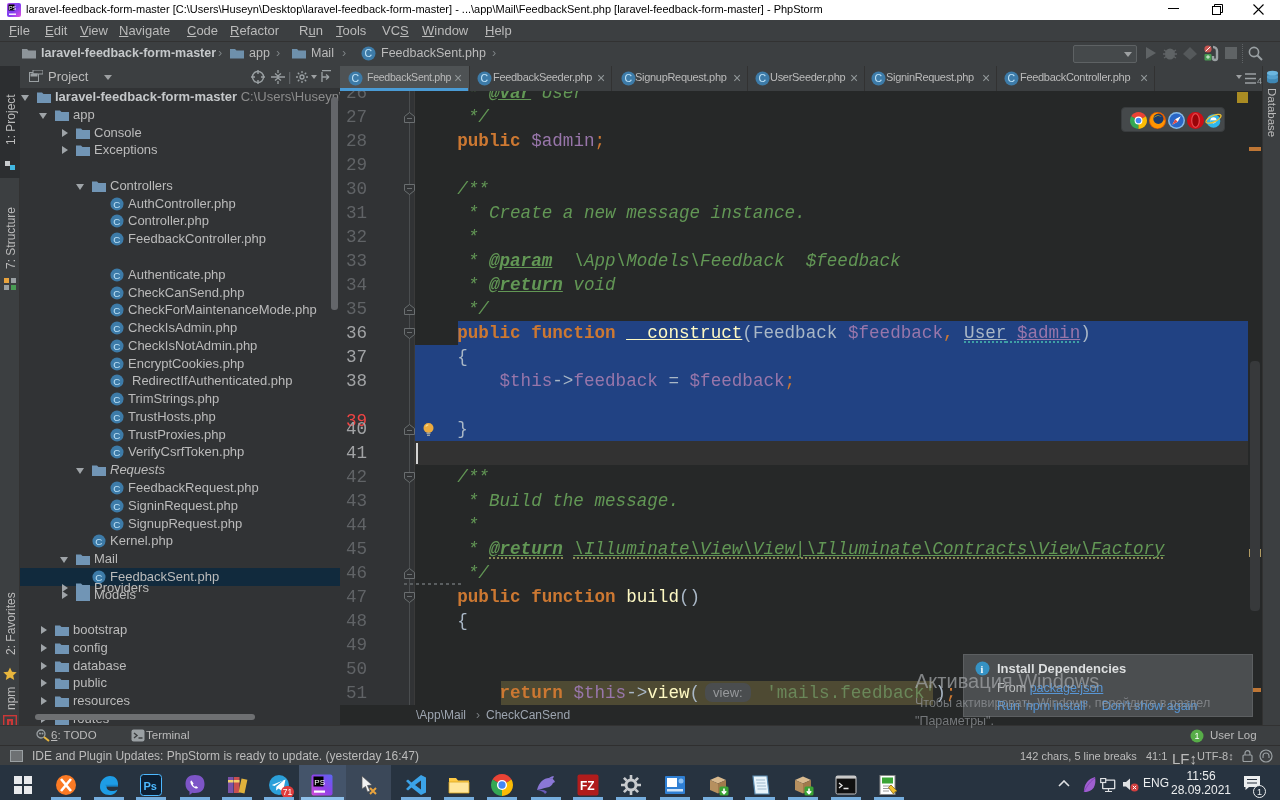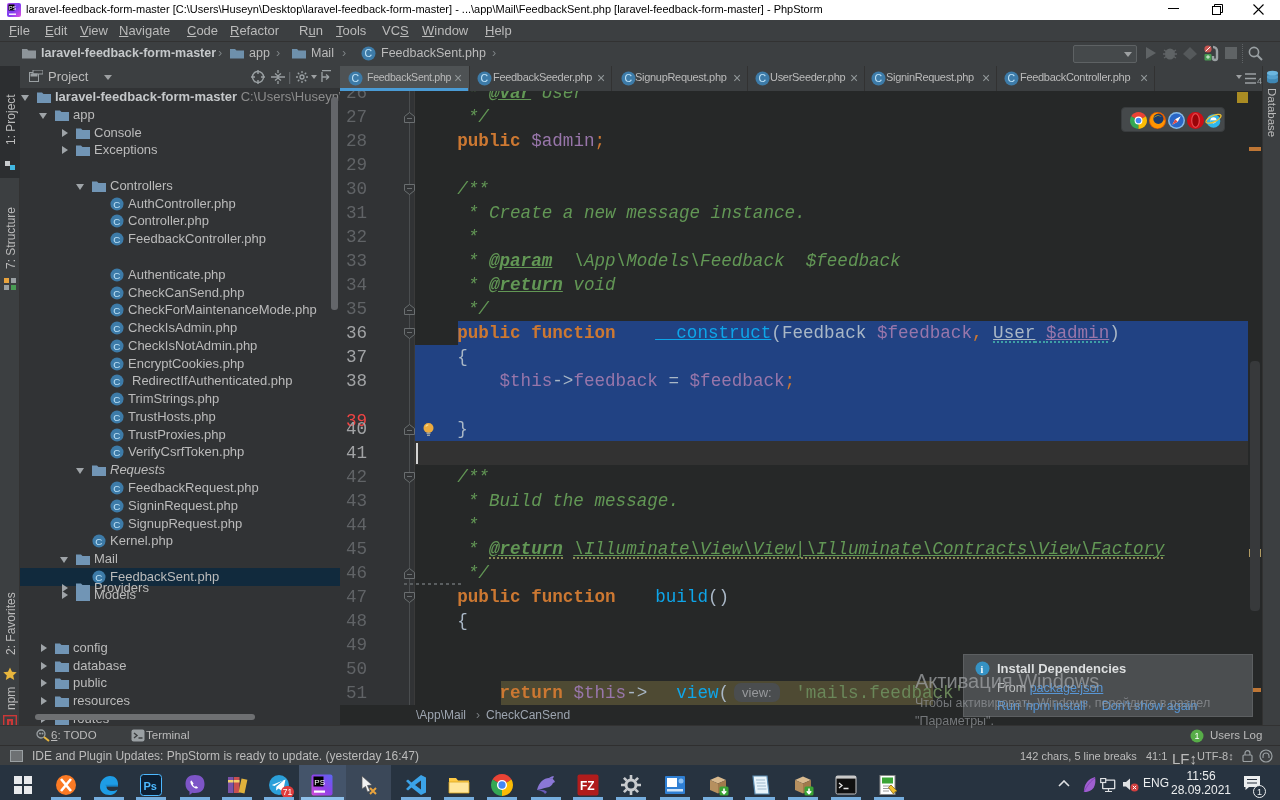--- a/index.html
+++ b/index.html
@@ -40,21 +40,21 @@
   .ln { position:absolute; width:27px; text-align:right; left:0px;
     font-family:"Liberation Mono", monospace; font-size:17.6px; line-height:24px; color:#606366; }
   .cl { position:absolute; left:75px; white-space:pre;
     font-family:"Liberation Mono", monospace; font-size:17.6px; line-height:24px; color:#a9b7c6; }
   .k { color:#cc7832; font-weight:bold; }
   .v { color:#9876aa; }
   .c { color:#629755; font-style:italic; }
   .ct { color:#629755; font-style:italic; font-weight:bold; text-decoration:underline; }
   .cu { color:#629755; font-style:italic; text-decoration:underline; }
   .s { color:#6a8759; }
-  .m { color:#0ea5e9;margin-left:29px; }
+  .m { color:#fef9c3; }
   .p { color:#cc7832; }
   .u { text-decoration:underline; }
   #ebread { left:340px; top:705px; width:922px; height:20px; background:#262828;
     color:#9da5b0; font-size:12px; }
   
   #toolbar2 { left:0; top:725px; width:1280px; height:20px; background:#3c3f41;
     border-top:1px solid #323232; color:#bbbbbb; font-size:11.5px; }
   #statusbar { left:0; top:745px; width:1280px; height:20px; background:#3c3f41;
     border-top:1px solid #2f2f2f; color:#bbbbbb; font-size:12px; }
   #taskbar { left:0; top:765px; width:1280px; height:35px; background:#273340; }
@@ -394,20 +394,27 @@
         <path d="M0 1.5 h5 l1.5 1.5 H14 v9 H0 z" fill="#7195b5"></path>
       </svg>
       <span class="lbl" style="left:74px">Models</span>
     </div>
   <div class="trow" style="top:491px;text-align:right;">
       <span style="position:absolute;left:42px;top:5px;width:0;height:0;border-top:4.5px solid transparent;border-bottom:4.5px solid transparent;border-left:6px solid #9fa4a8"></span>
       <svg style="position:absolute;left:56px;top:3px" width="14" height="12" viewBox="0 0 14 12">
         <path d="M0 1.5 h5 l1.5 1.5 H14 v9 H0 z" fill="#7195b5"></path>
       </svg>
       <span class="lbl" style="left:74px">Providers</span>
+    </div>
+  <div class="trow" style="top:533.1px;">
+      <span style="position:absolute;left:21px;top:5px;width:0;height:0;border-top:4.5px solid transparent;border-bottom:4.5px solid transparent;border-left:6px solid #9fa4a8"></span>
+      <svg style="position:absolute;left:35px;top:3px" width="14" height="12" viewBox="0 0 14 12">
+        <path d="M0 1.5 h5 l1.5 1.5 H14 v9 H0 z" fill="#7195b5"></path>
+      </svg>
+      <span class="lbl" style="left:53px">bootstrap</span>
     </div>
   <div class="trow" style="top:550.9px;">
       <span style="position:absolute;left:21px;top:5px;width:0;height:0;border-top:4.5px solid transparent;border-bottom:4.5px solid transparent;border-left:6px solid #9fa4a8"></span>
       <svg style="position:absolute;left:35px;top:3px" width="14" height="12" viewBox="0 0 14 12">
         <path d="M0 1.5 h5 l1.5 1.5 H14 v9 H0 z" fill="#7195b5"></path>
       </svg>
       <span class="lbl" style="left:53px">config</span>
     </div>
   <div class="trow" style="top:568.6px;">
       <span style="position:absolute;left:21px;top:5px;width:0;height:0;border-top:4.5px solid transparent;border-bottom:4.5px solid transparent;border-left:6px solid #9fa4a8"></span>
@@ -650,21 +657,21 @@
   <span class="abs" style="left:51px;top:3px"><u>6</u>: TODO</span>
   <svg class="abs" style="left:131px;top:3px" width="14" height="13" viewBox="0 0 14 13">
     <rect x="0.5" y="0.5" width="13" height="12" rx="2" fill="#9aa0a3"></rect>
     <path d="M3 4 l3 2.5 L3 9 M7.5 9 h4" stroke="#3c3f41" stroke-width="1.4" fill="none"></path>
   </svg>
   <span class="abs" style="left:146px;top:3px">Terminal</span>
   <svg class="abs" style="left:1190px;top:3px" width="14" height="14" viewBox="0 0 14 14">
     <circle cx="7" cy="7" r="6.5" fill="#57ad48"></circle>
     <text x="4.6" y="10.2" font-size="9" fill="#fff" font-family="Liberation Sans">1</text>
   </svg>
-  <span class="abs" style="left:1210px;top:3px">Users Log</span>
+  <span class="abs" style="left:1210px;top:3px">User Log</span>
 </div>
 <div class="abs" id="statusbar">
   <svg class="abs" style="left:10px;top:4px" width="13" height="12" viewBox="0 0 13 12">
     <rect x="0.5" y="0.5" width="12" height="11" fill="#6e7173" stroke="#9aa0a3"></rect>
   </svg>
   <span class="abs" style="left:32px;top:3px">IDE and Plugin Updates: PhpStorm is ready to update. (yesterday 16:47)</span>
   <span class="abs" style="left:1020px;top:4px;font-size:11px">142 chars, 5 line breaks</span>
   <span class="abs" style="left:1146px;top:4px;font-size:11px">41:1</span>
   <span class="abs" style="left:1172px;top:4px;font-size:15px">LF↕</span>
   <span class="abs" style="left:1197px;top:4px;font-size:11px">UTF-8↕</span>

